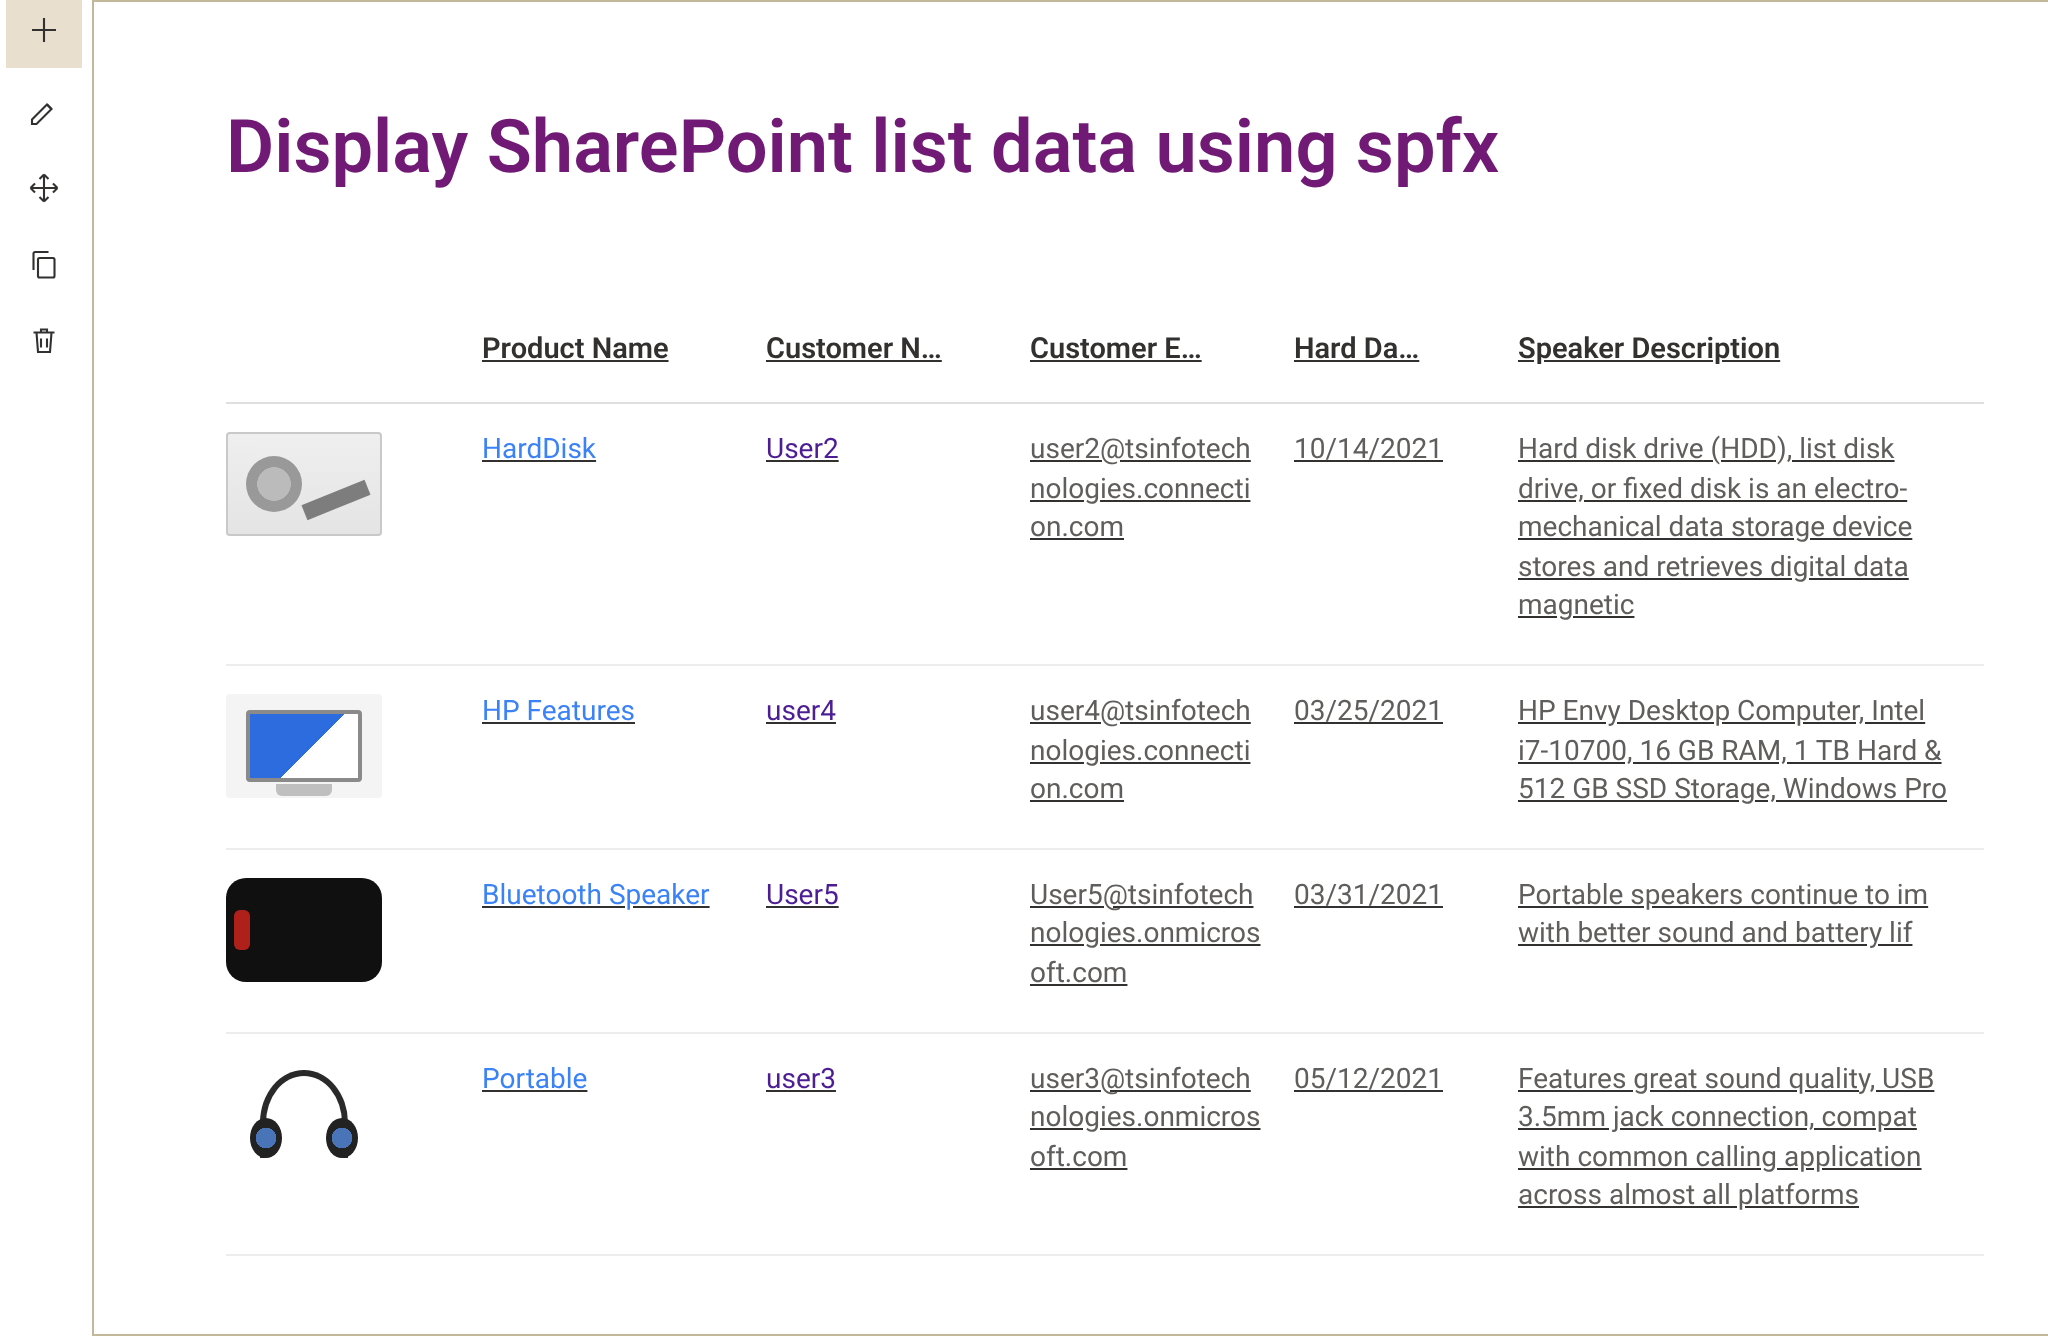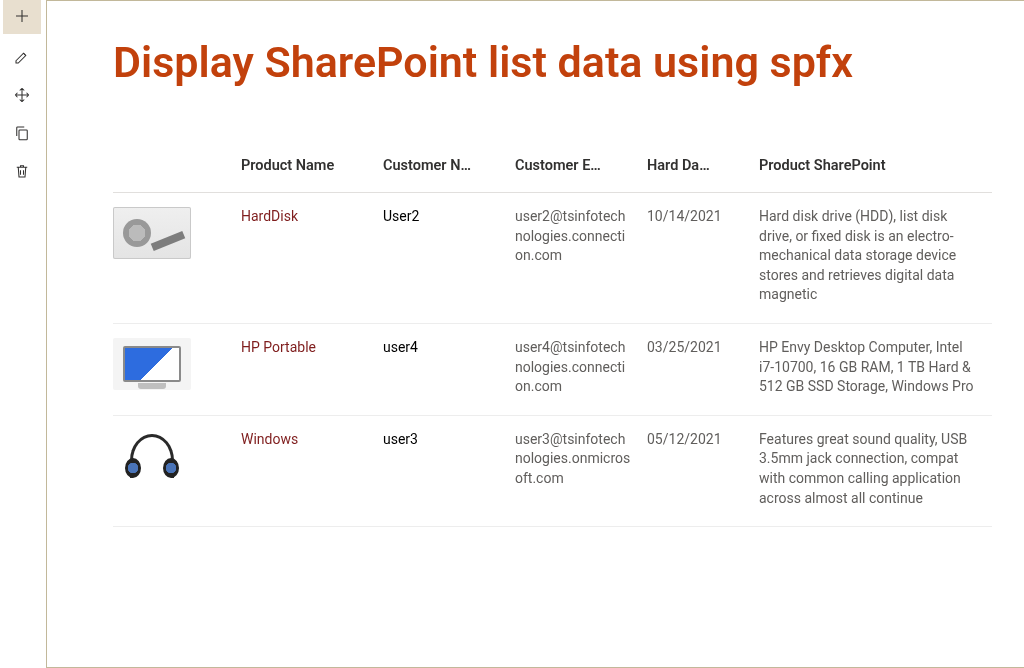--- a/index.html
+++ b/index.html
@@ -41,29 +41,30 @@
   .toolbar svg { width: 18px; height: 18px; stroke: currentColor; fill: none; stroke-width: 1.4; }
   .page {
     flex: 1;
     border: 1px solid #c2b89a;
     border-right: none;
     margin-left: 2px;
     padding: 36px 32px 0 66px;
     overflow: hidden;
   }
   h1.title {
-    margin: 0 0 60px 0;
-    font-size: 43px;
+    margin: 16px 0 60px 0;
+    font-size: 37px;
     font-weight: 600;
-    color: #c2410c;
+    color: #701a75;
   }
   table.list {
     width: 100%;
     border-collapse: collapse;
     table-layout: fixed;
+    text-decoration: underline;
   }
   table.list thead th {
     text-align: left;
     font-weight: 600;
     font-size: 14.5px;
     color: #323130;
     padding: 10px 10px 18px 0;
     border-bottom: 1px solid #e1dfdd;
     white-space: nowrap;
     overflow: hidden;
@@ -71,23 +72,23 @@
   }
   table.list tbody td {
     vertical-align: top;
     padding: 14px 14px 18px 0;
     border-bottom: 1px solid #ededed;
     font-size: 14px;
     color: #605e5c;
     line-height: 1.4;
     word-break: break-word;
   }
-  table.list tbody td.pname { color: #7f1d1d; }
+  table.list tbody td.pname { color: #3b82f6; }
   table.list tbody td.custname a {
-    color: #000000;
+    color: #4c1d95;
     text-decoration: none;
   }
   .col-img   { width: 128px; }
   .col-pname { width: 142px; }
   .col-cname { width: 132px; }
   .col-email { width: 132px; }
   .col-date  { width: 112px; }
   .col-desc  { width: auto; }
   
   .prod-img {
@@ -199,56 +200,66 @@
           <col class="col-date">
           <col class="col-desc">
       </colgroup>
       <thead>
         <tr>
           <th></th>
           <th>Product Name</th>
           <th>Customer N…</th>
           <th>Customer E…</th>
           <th>Hard Da…</th>
-          <th>Product SharePoint</th>
+          <th>Speaker Description</th>
         </tr>
       </thead>
       <tbody id="tbody">
           <tr>
             <td>
               <div class="prod-img img-harddisk"></div>
             </td>
             <td class="pname">HardDisk</td>
             <td class="custname"><a href="#">User2</a></td>
             <td>user2@tsinfotechnologies.connection.com</td>
             <td>10/14/2021</td>
             <td>Hard disk drive (HDD), list disk drive, or fixed disk is an electro-mechanical data storage device stores and retrieves digital data magnetic</td>
           </tr>
           <tr>
             <td>
               <div class="prod-img img-desktop">
                 <div class="monitor"></div>
               </div>
             </td>
-            <td class="pname">HP Portable</td>
+            <td class="pname">HP Features</td>
             <td class="custname"><a href="#">user4</a></td>
             <td>user4@tsinfotechnologies.connection.com</td>
             <td>03/25/2021</td>
             <td>HP Envy Desktop Computer, Intel i7-10700, 16 GB RAM, 1 TB Hard &amp; 512 GB SSD Storage, Windows Pro</td>
+          </tr>
+          <tr>
+            <td>
+              <div class="prod-img img-speaker"></div>
+            </td>
+            <td class="pname">Bluetooth Speaker</td>
+            <td class="custname"><a href="#">User5</a></td>
+            <td>User5@tsinfotechnologies.onmicrosoft.com</td>
+            <td>03/31/2021</td>
+            <td>Portable speakers continue to im with better sound and battery lif</td>
           </tr>
           <tr>
             <td>
               <div class="prod-img img-headset">
                 <div class="band"></div>
                 <div class="cupL"></div>
                 <div class="cupR"></div>
               </div>
             </td>
-            <td class="pname">Windows</td>
+            <td class="pname">Portable</td>
             <td class="custname"><a href="#">user3</a></td>
             <td>user3@tsinfotechnologies.onmicrosoft.com</td>
             <td>05/12/2021</td>
-            <td>Features great sound quality, USB 3.5mm jack connection, compat with common calling application across almost all continue</td>
+            <td>Features great sound quality, USB 3.5mm jack connection, compat with common calling application across almost all platforms</td>
           </tr>
         </tbody>
     </table>
   </div>
 </div>
 
 </body></html>

